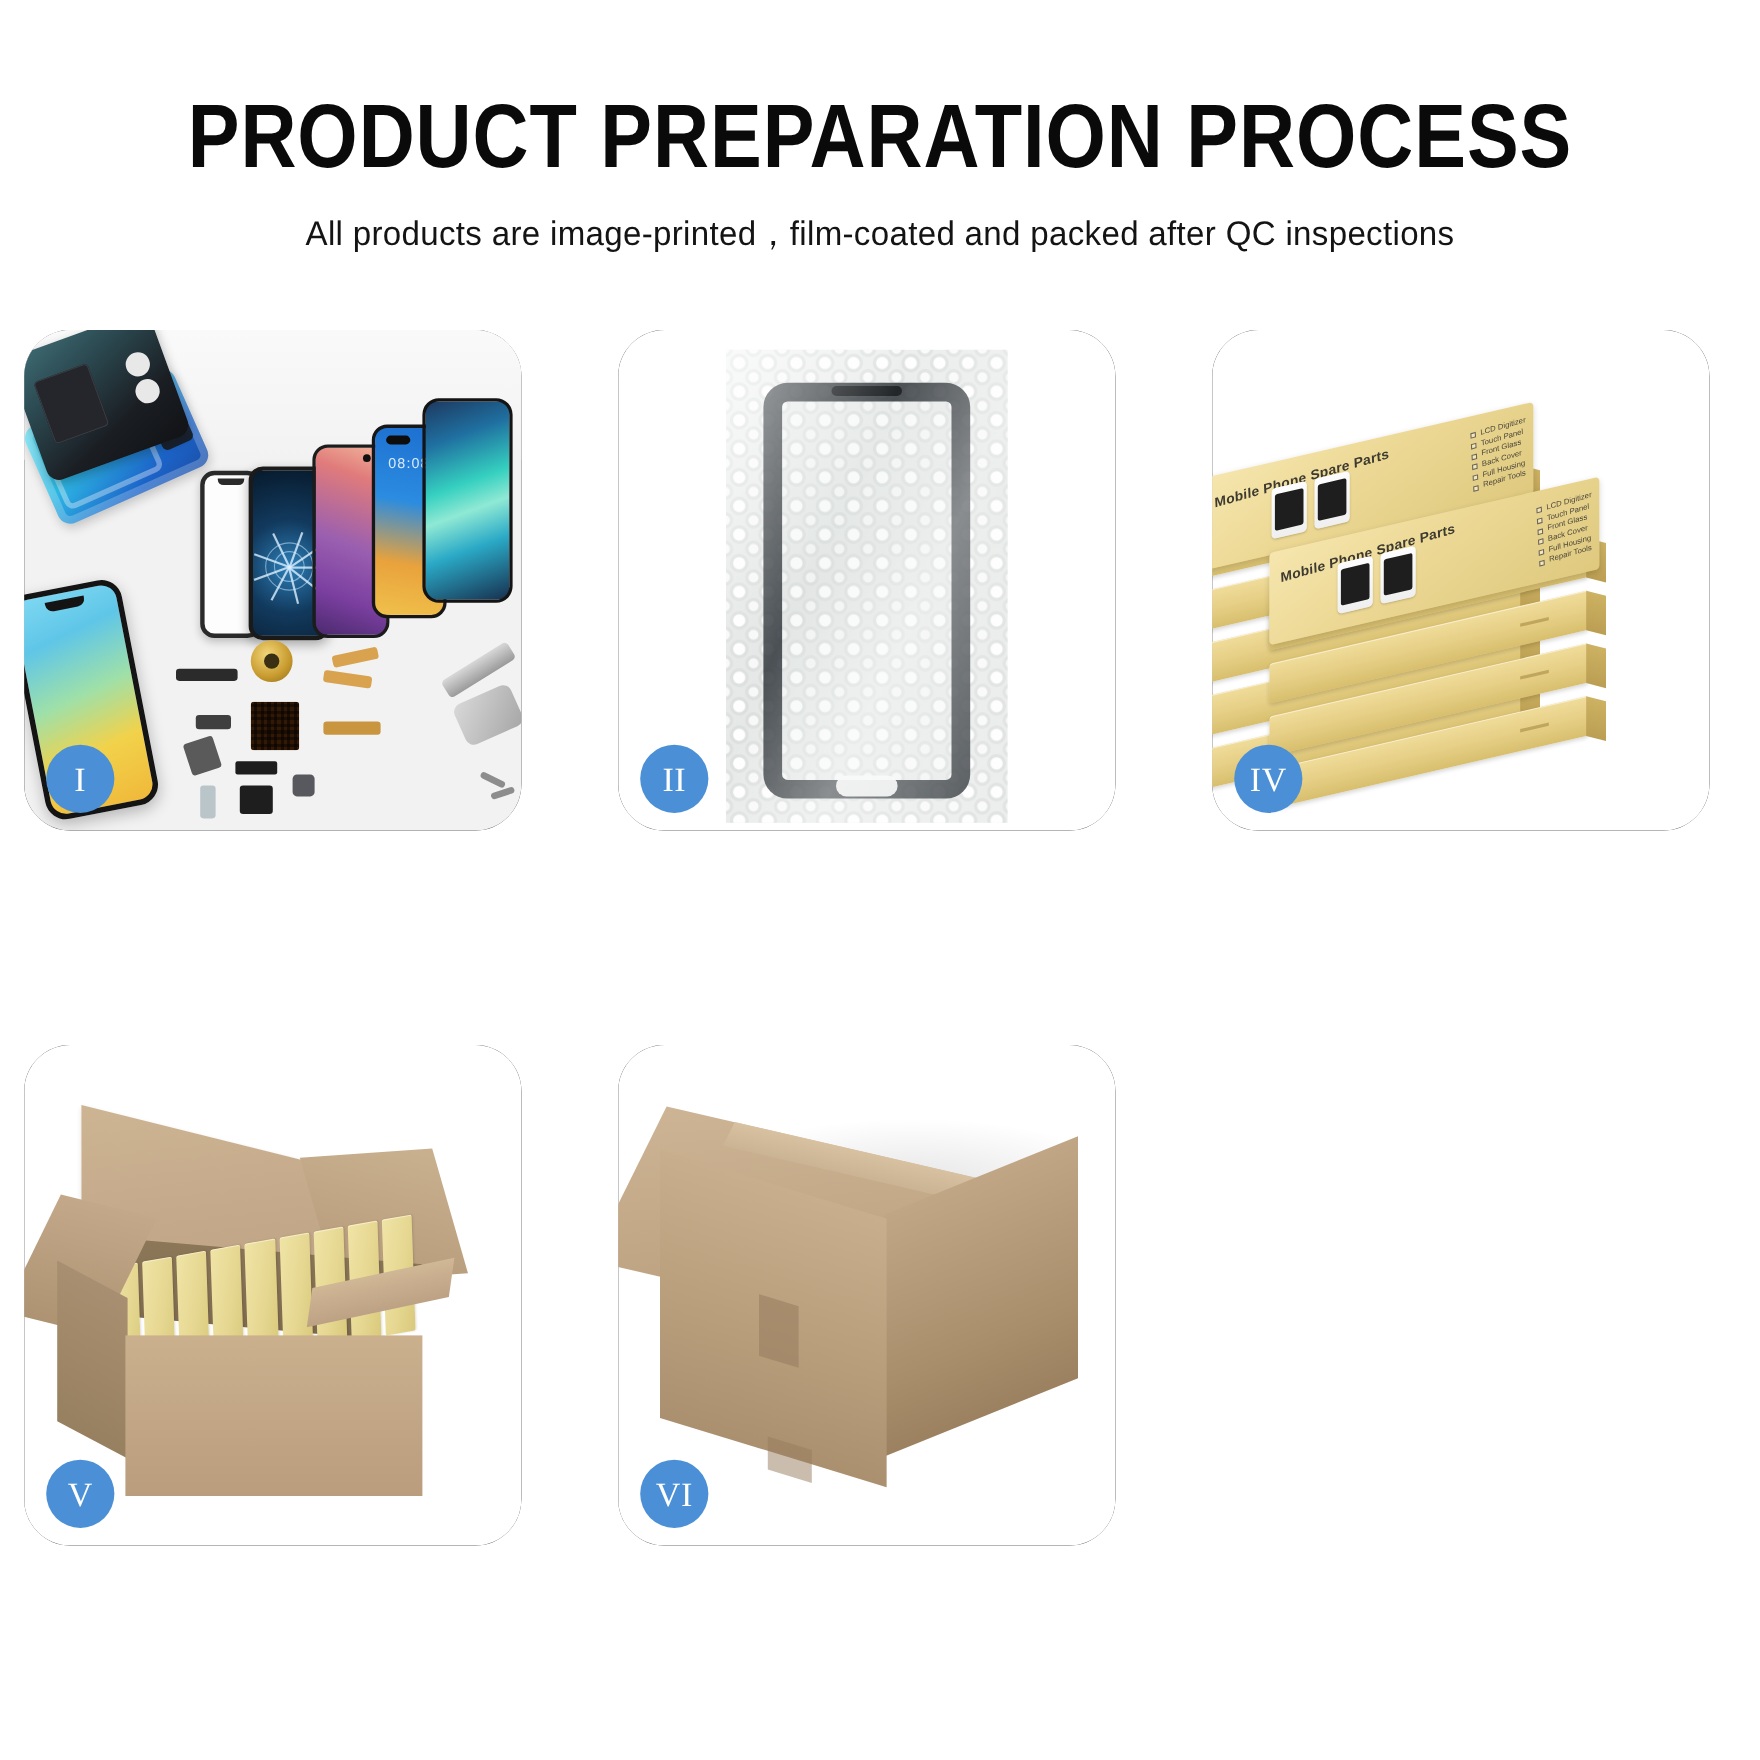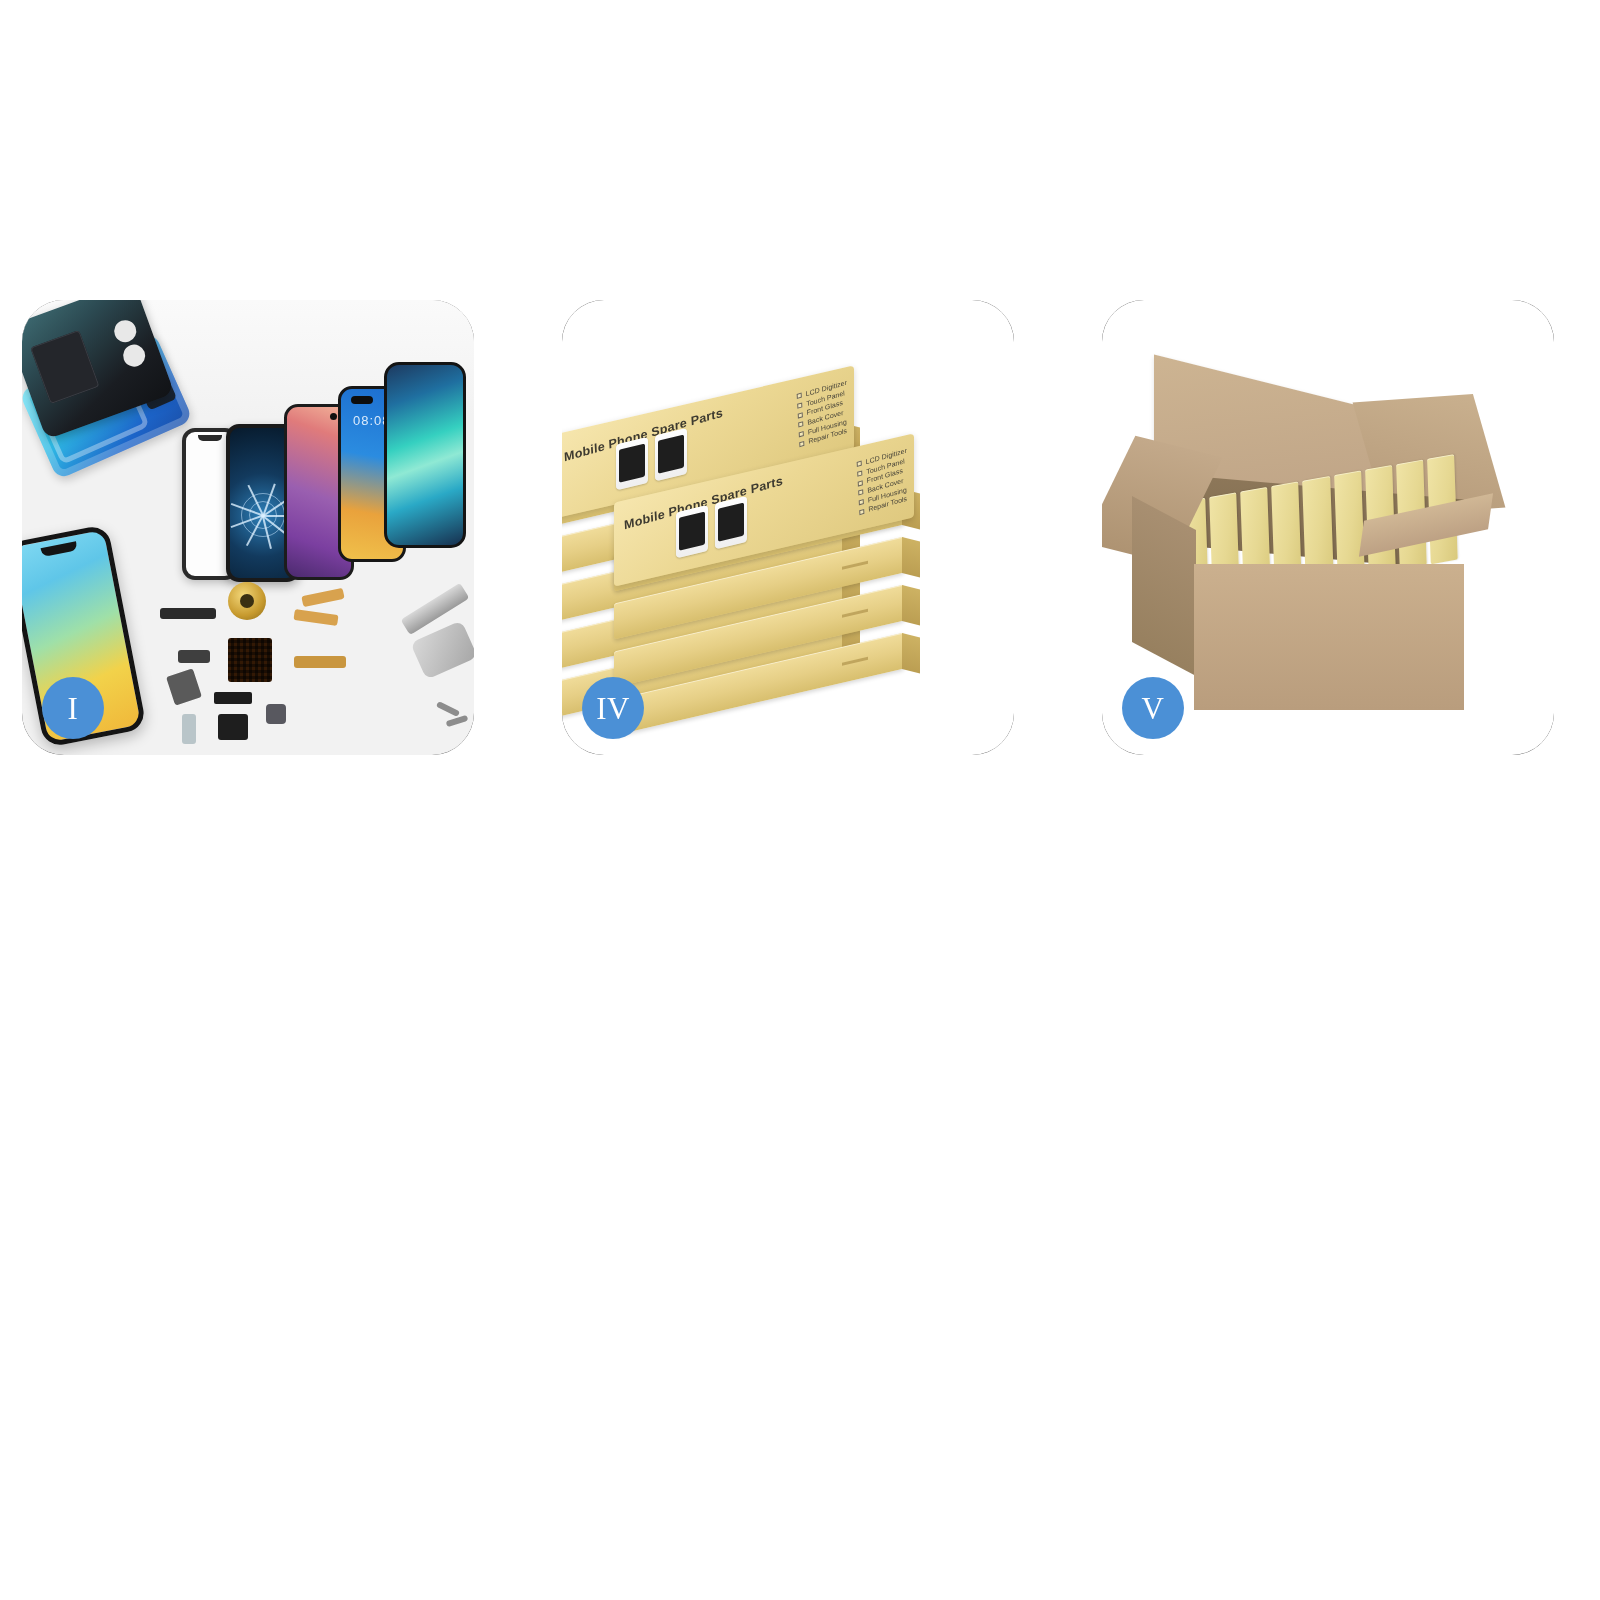--- a/index.html
+++ b/index.html
@@ -354,20 +354,24 @@
   .c6-tab2{position:absolute;left:126px;top:316px;width:40px;height:30px;
     background:rgba(150,124,92,.5);transform:skewY(17deg);}
   .c6-shadow{position:absolute;left:60px;top:20px;width:330px;height:120px;
     background:radial-gradient(ellipse at 60% 50%, rgba(0,0,0,.10), rgba(0,0,0,0) 70%);}
 </style>
 </head>
 <body>
 
 <div class="page">
 
+  <div class="header">
+    <div class="title">PRODUCT PREPARATION PROCESS</div>
+    <div class="subtitle">All products are image-printed，film-coated and packed after QC inspections</div>
+  </div>
 
   <div class="grid">
 
     <div class="panel">
       <div class="panel-clip">
         <div class="scene">
           <div class="p1-bg"></div>
           <div class="ph ph-adh"></div>
           <div class="ph ph-glass"></div>
           <div class="ph ph-cracked">
@@ -407,20 +411,35 @@
           <div class="part pt-cam"></div>
           <div class="part pt-scr1"></div>
           <div class="part pt-scr2"></div>
           <div class="part pt-tool"></div>
           <div class="part pt-tool2"></div>
         </div>
       </div>
       <div class="badge">I</div>
     </div>
 
+    <div class="panel">
+      <div class="panel-clip">
+        <div class="scene">
+          <div class="p2-bg"></div>
+          <div class="bw">
+            <div class="bw-frame">
+              <div class="bw-ear"></div>
+              <div class="bw-home"></div>
+            </div>
+            <div class="bw-sheen"></div>
+          </div>
+        </div>
+      </div>
+      <div class="badge">II</div>
+    </div>
 
 
     <div class="panel">
       <div class="panel-clip">
         <div class="scene">
           <div class="p4-bg"></div>
           <div class="stack">
 
             <div class="sbox sb-l5">
                 <span class="side"></span>
@@ -554,15 +573,32 @@
           </div>
           <div class="c5-flap-left"></div>
           <div class="c5-left"></div>
           <div class="c5-front"></div>
           <div class="c5-flap-front"></div>
         </div>
       </div>
       <div class="badge">V</div>
     </div>
 
+    <div class="panel">
+      <div class="panel-clip">
+        <div class="scene">
+          <div class="p6-bg"></div>
+          <div class="c6">
+            <div class="c6-shadow"></div>
+            <div class="c6-top"></div>
+            <div class="c6-tape"></div>
+            <div class="c6-right"></div>
+            <div class="c6-front"></div>
+            <div class="c6-tab1"></div>
+            <div class="c6-tab2"></div>
+          </div>
+        </div>
+      </div>
+      <div class="badge">VI</div>
+    </div>
 
   </div>
 </div>
 
 </body></html>

